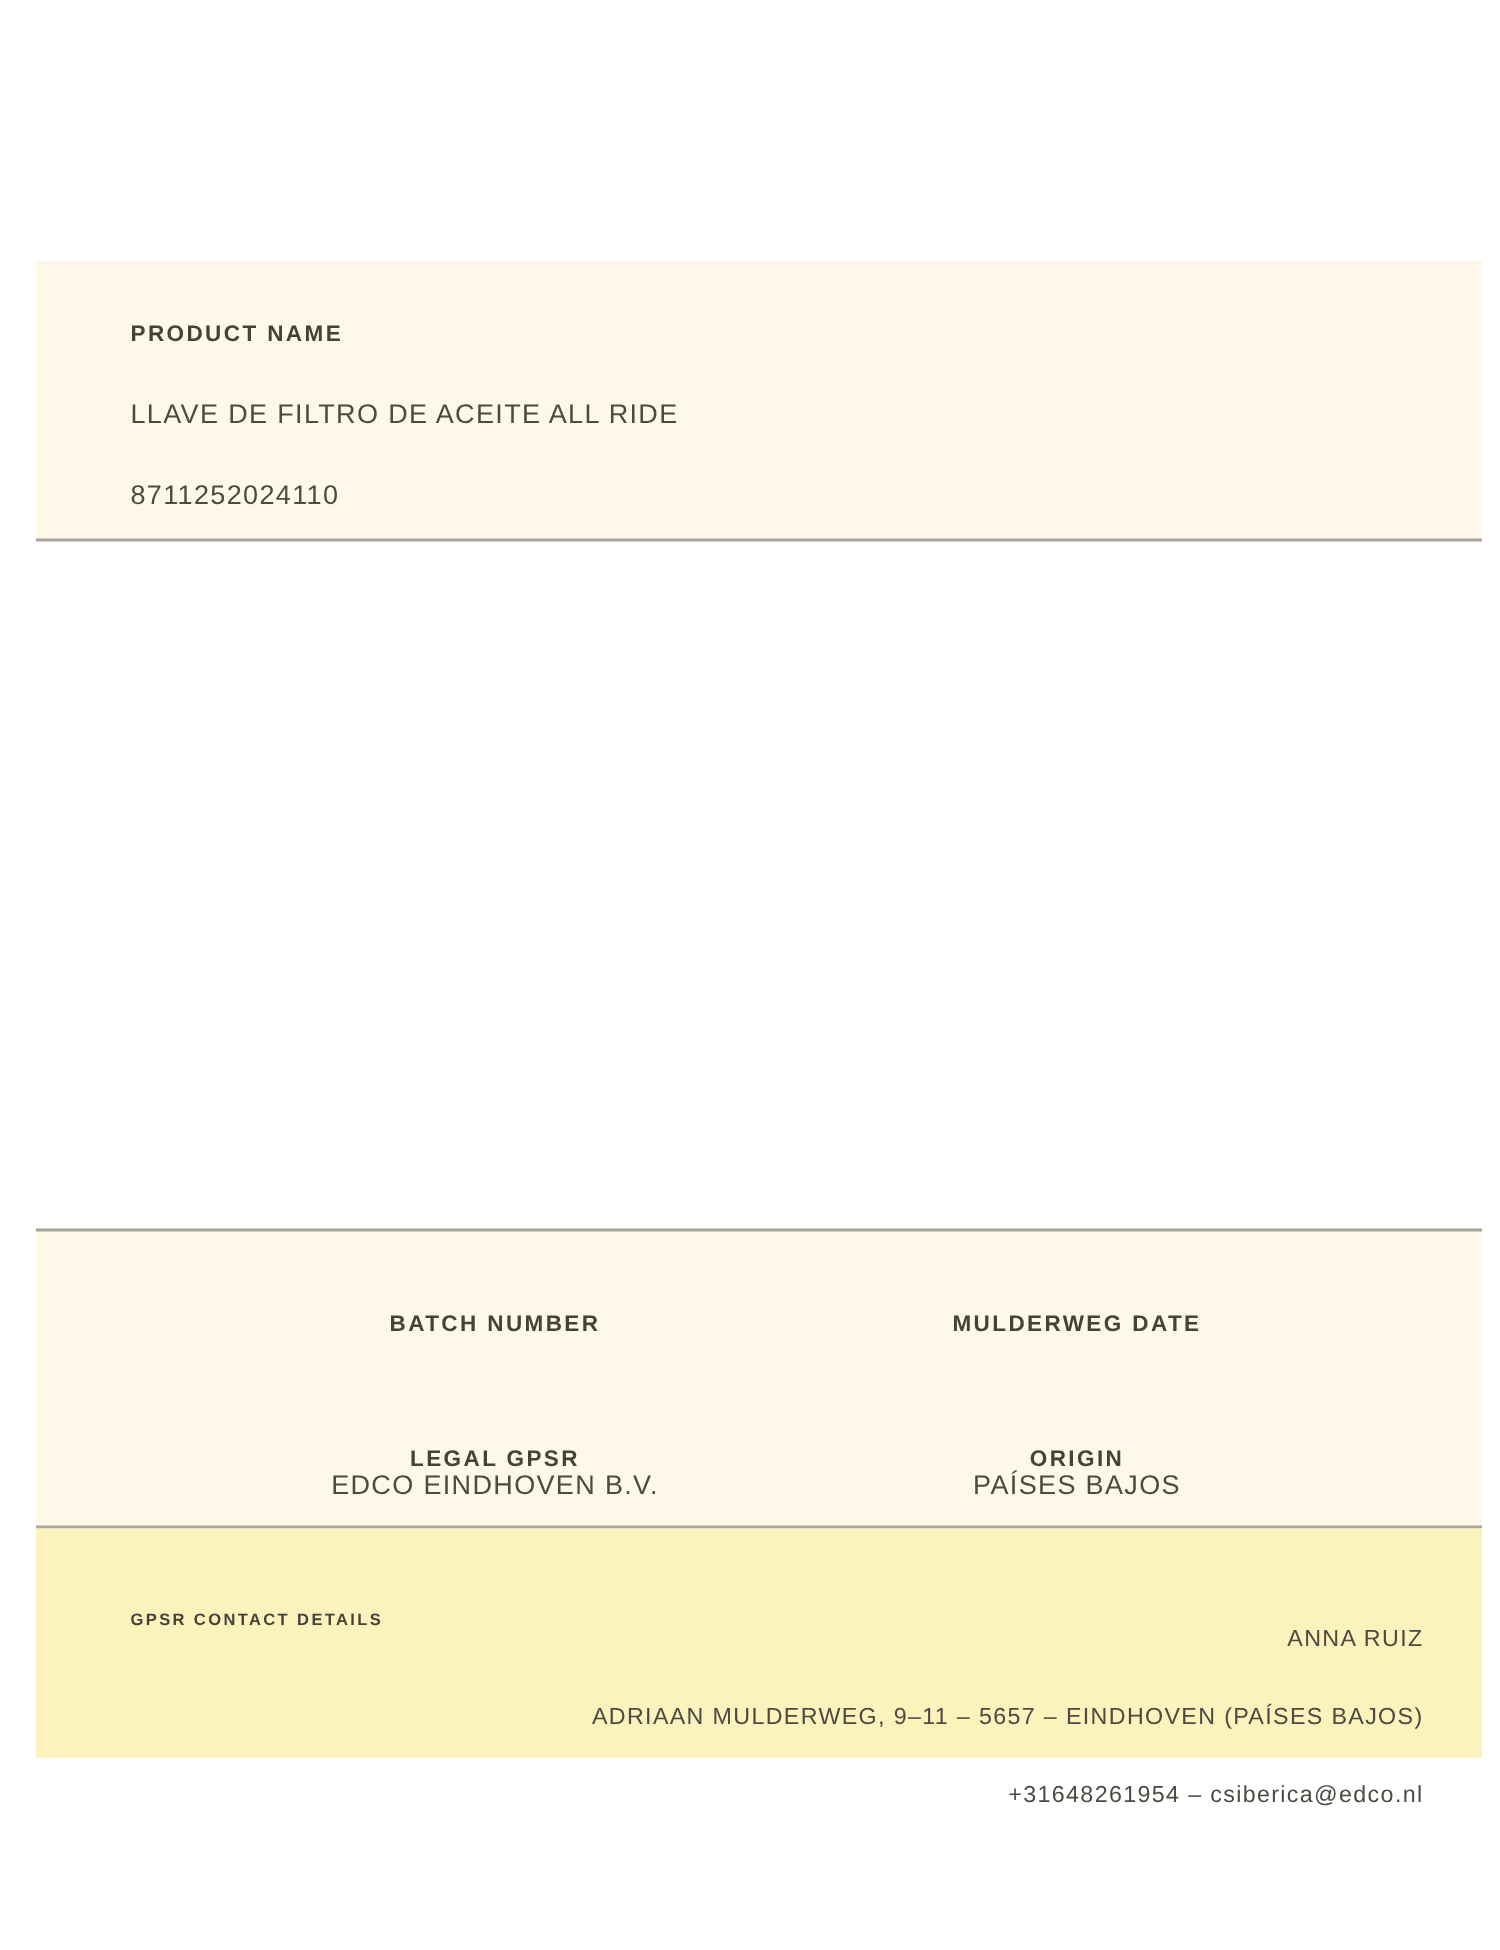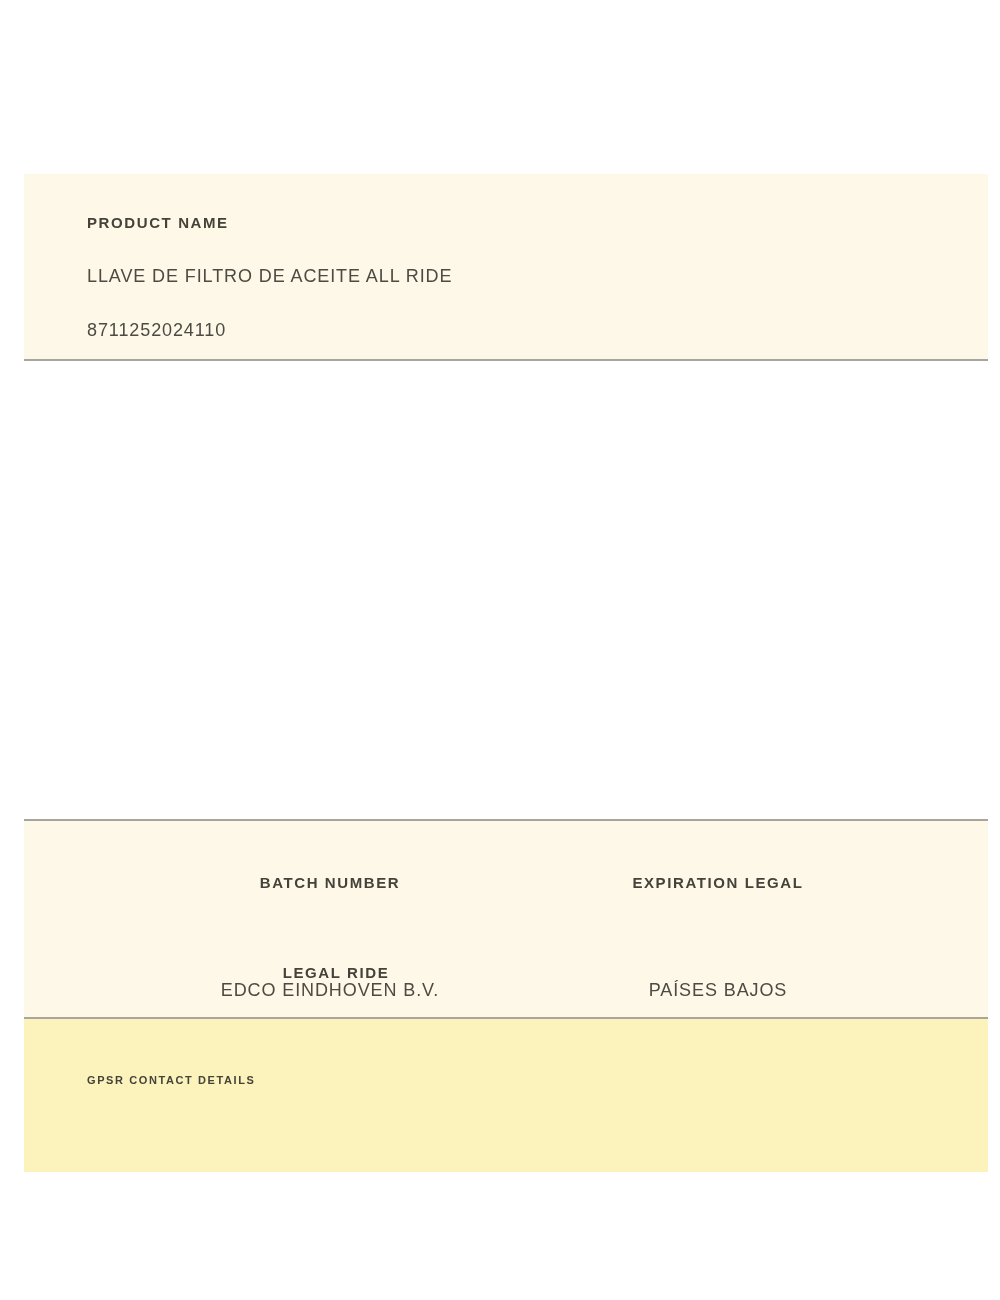--- a/index.html
+++ b/index.html
@@ -100,32 +100,38 @@
 
   <div class="section section-product">
     <div class="field-label">PRODUCT NAME</div>
     <div class="field-value">LLAVE DE FILTRO DE ACEITE ALL RIDE</div>
     <div class="field-value">8711252024110</div>
   </div>
 
   <div class="section section-batch">
     <div class="two-col-row row-batch-labels">
       <div class="cell field-label">BATCH NUMBER</div>
-      <div class="cell field-label">EXPIRATION LEGAL</div>
+      <div class="cell field-label">MULDERWEG DATE</div>
     </div>
     <div class="two-col-row row-batch-values">
       <div class="cell field-value"></div>
       <div class="cell field-value"></div>
     </div>
     <div class="two-col-row row-legal-labels">
-      <div class="cell field-label">LEGAL RIDE</div>
+      <div class="cell field-label">LEGAL GPSR</div>
+      <div class="cell field-label">ORIGIN</div>
     </div>
     <div class="two-col-row row-legal-values">
       <div class="cell field-value">EDCO EINDHOVEN B.V.</div>
       <div class="cell field-value">PAÍSES BAJOS</div>
     </div>
   </div>
 
   <div class="section section-gpsr">
     <div class="gpsr-title">GPSR CONTACT DETAILS</div>
+    <div class="gpsr-contact">
+      <div class="contact-line">ANNA RUIZ</div>
+      <div class="contact-line">ADRIAAN MULDERWEG, 9–11 – 5657 – EINDHOVEN (PAÍSES BAJOS)</div>
+      <div class="contact-line">+31648261954 – csiberica@edco.nl</div>
+    </div>
   </div>
 
 </div>
 
 </body></html>

